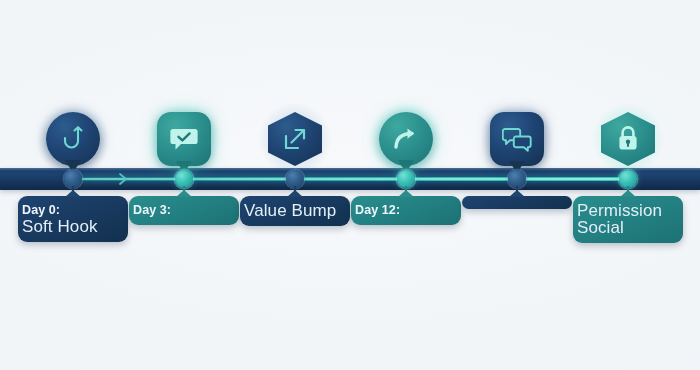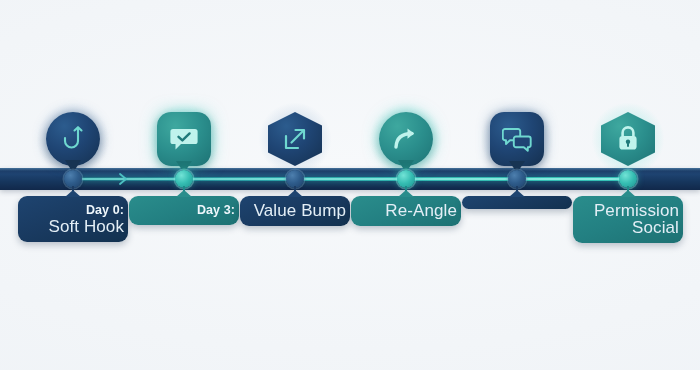--- a/index.html
+++ b/index.html
@@ -193,21 +193,21 @@
   .badge svg { position: relative; z-index: 2; display: block; }
 
   
   .label {
     position: absolute;
     top: 196px;
     left: -55px;
     width: 110px;
     border-radius: 9px;
     padding: 6px 4px 7px;
-    text-align: right;
+    text-align: left;
     color: #eef6fb;
     box-shadow: 0 3px 7px rgba(16,40,66,0.26);
   }
   .label::before {
     content: "";
     position: absolute;
     left: 50%;
     top: -6px;
     width: 16px;
     height: 7px;
@@ -310,21 +310,21 @@
     <div class="badge">
       <div class="badge-shape shape-pin fill-teal"></div>
       <svg width="28" height="26" viewBox="0 0 28 26">
         <path d="M4 21 C4.5 11.5 11 7.5 20 7.5" fill="none" stroke="#bff3ec" stroke-width="3.4" stroke-linecap="round"></path>
         <path d="M15.5 2.5 L22 7.6 L15.5 12.8 Z" fill="#bff3ec"></path>
       </svg>
     </div>
     <div class="dot teal"></div>
     <div class="stem teal"></div>
     <div class="label teal">
-      <span class="name">Re-Angle</span>
+      <span class="day">Day 12:</span>
     </div>
   </div>
 
   <div class="node" style="left:517px">
     <div class="badge-glow glow-navy"></div>
     <div class="badge">
       <div class="badge-shape shape-bubble fill-navy"></div>
       <svg width="30" height="26" viewBox="0 0 30 26">
         <path d="M3 3 H16 A2.2 2.2 0 0 1 18.2 5.2 V12 A2.2 2.2 0 0 1 16 14.2 H8 L4 18 V14.2 H3 A2.2 2.2 0 0 1 0.8 12 V5.2 A2.2 2.2 0 0 1 3 3 Z" fill="none" stroke="#6fd8d0" stroke-width="1.9" stroke-linejoin="round"></path>
         <path d="M14 10.5 H26.5 A2.2 2.2 0 0 1 28.7 12.7 V19 A2.2 2.2 0 0 1 26.5 21.2 H25.8 V24.8 L21.8 21.2 H14 A2.2 2.2 0 0 1 11.8 19 V12.7 A2.2 2.2 0 0 1 14 10.5 Z" fill="#1f4474" stroke="#6fd8d0" stroke-width="1.9" stroke-linejoin="round"></path>

